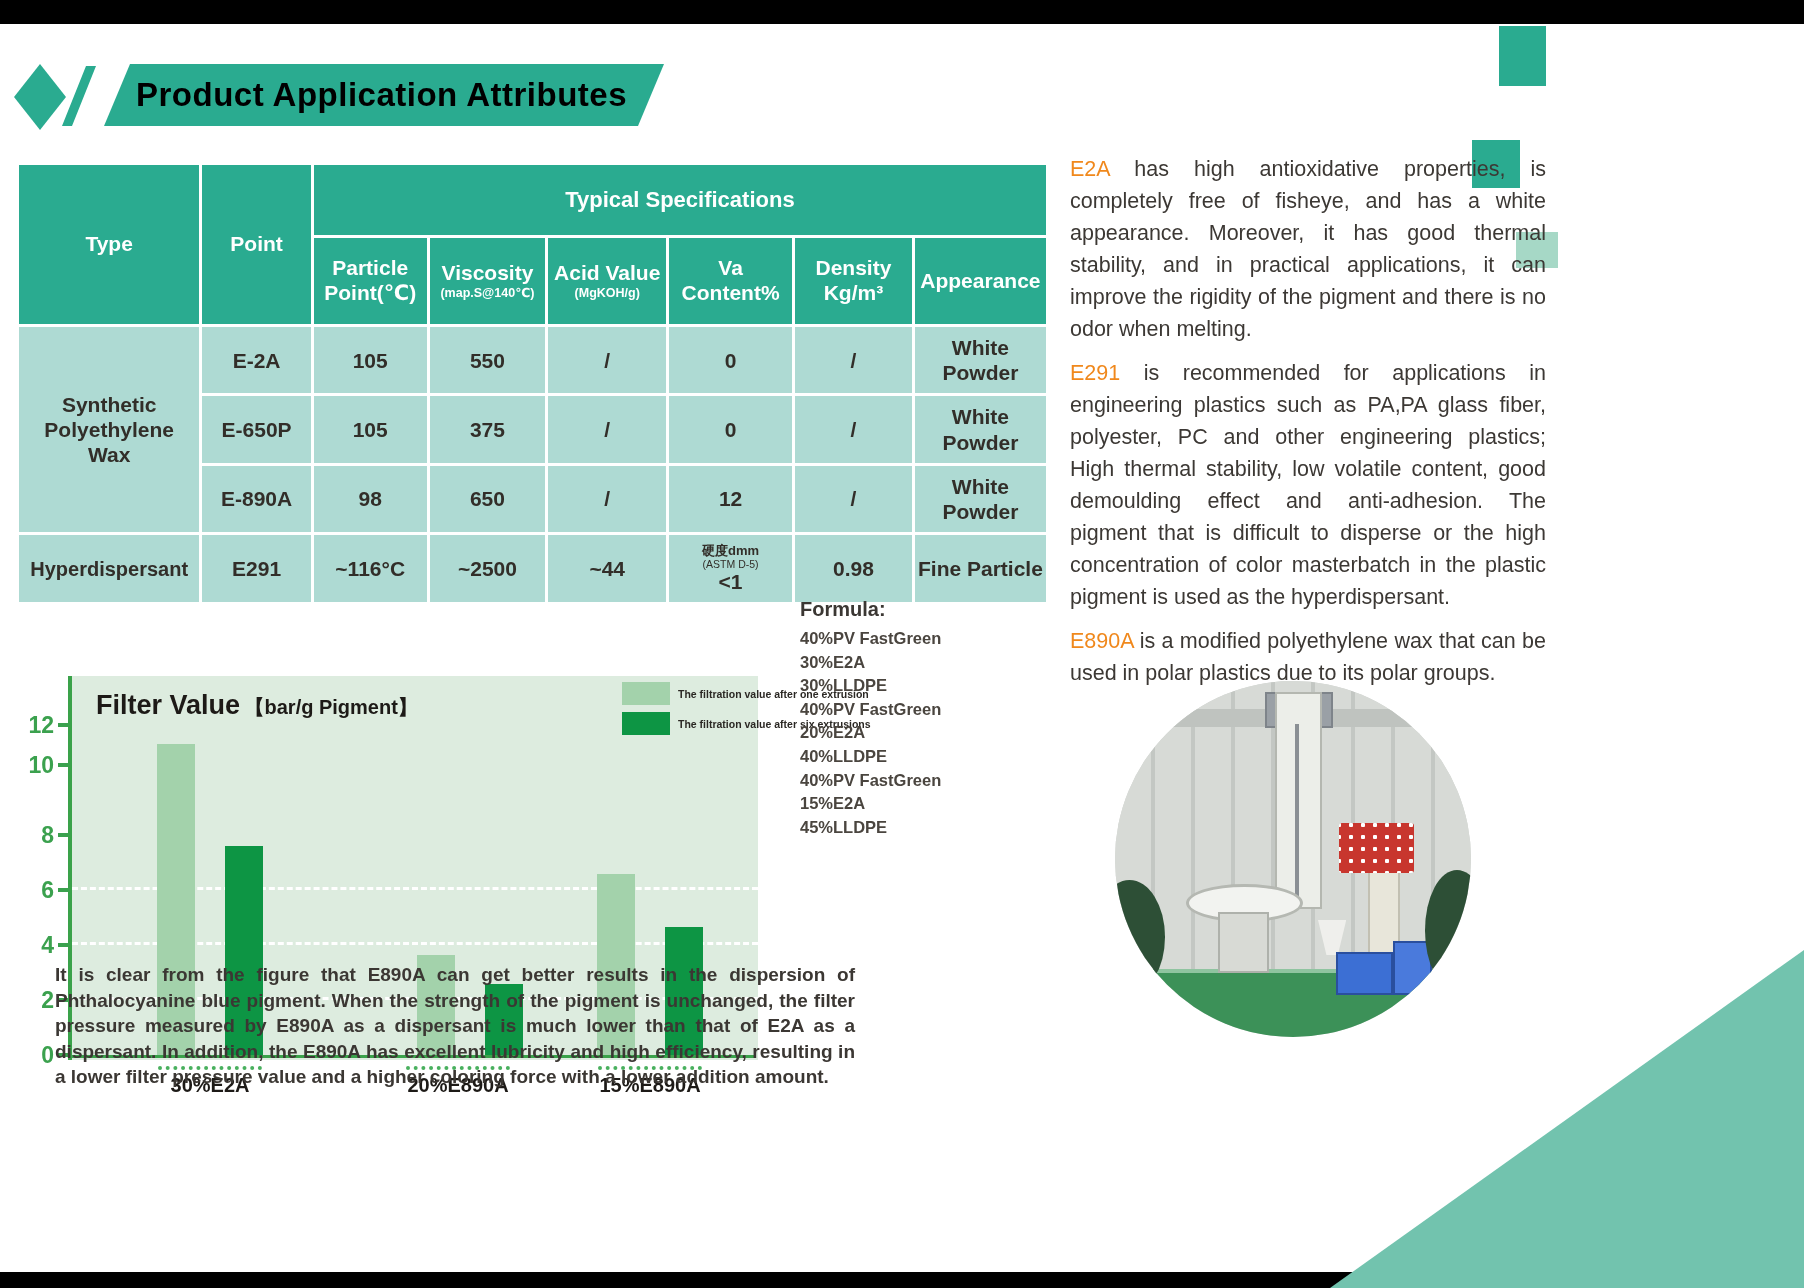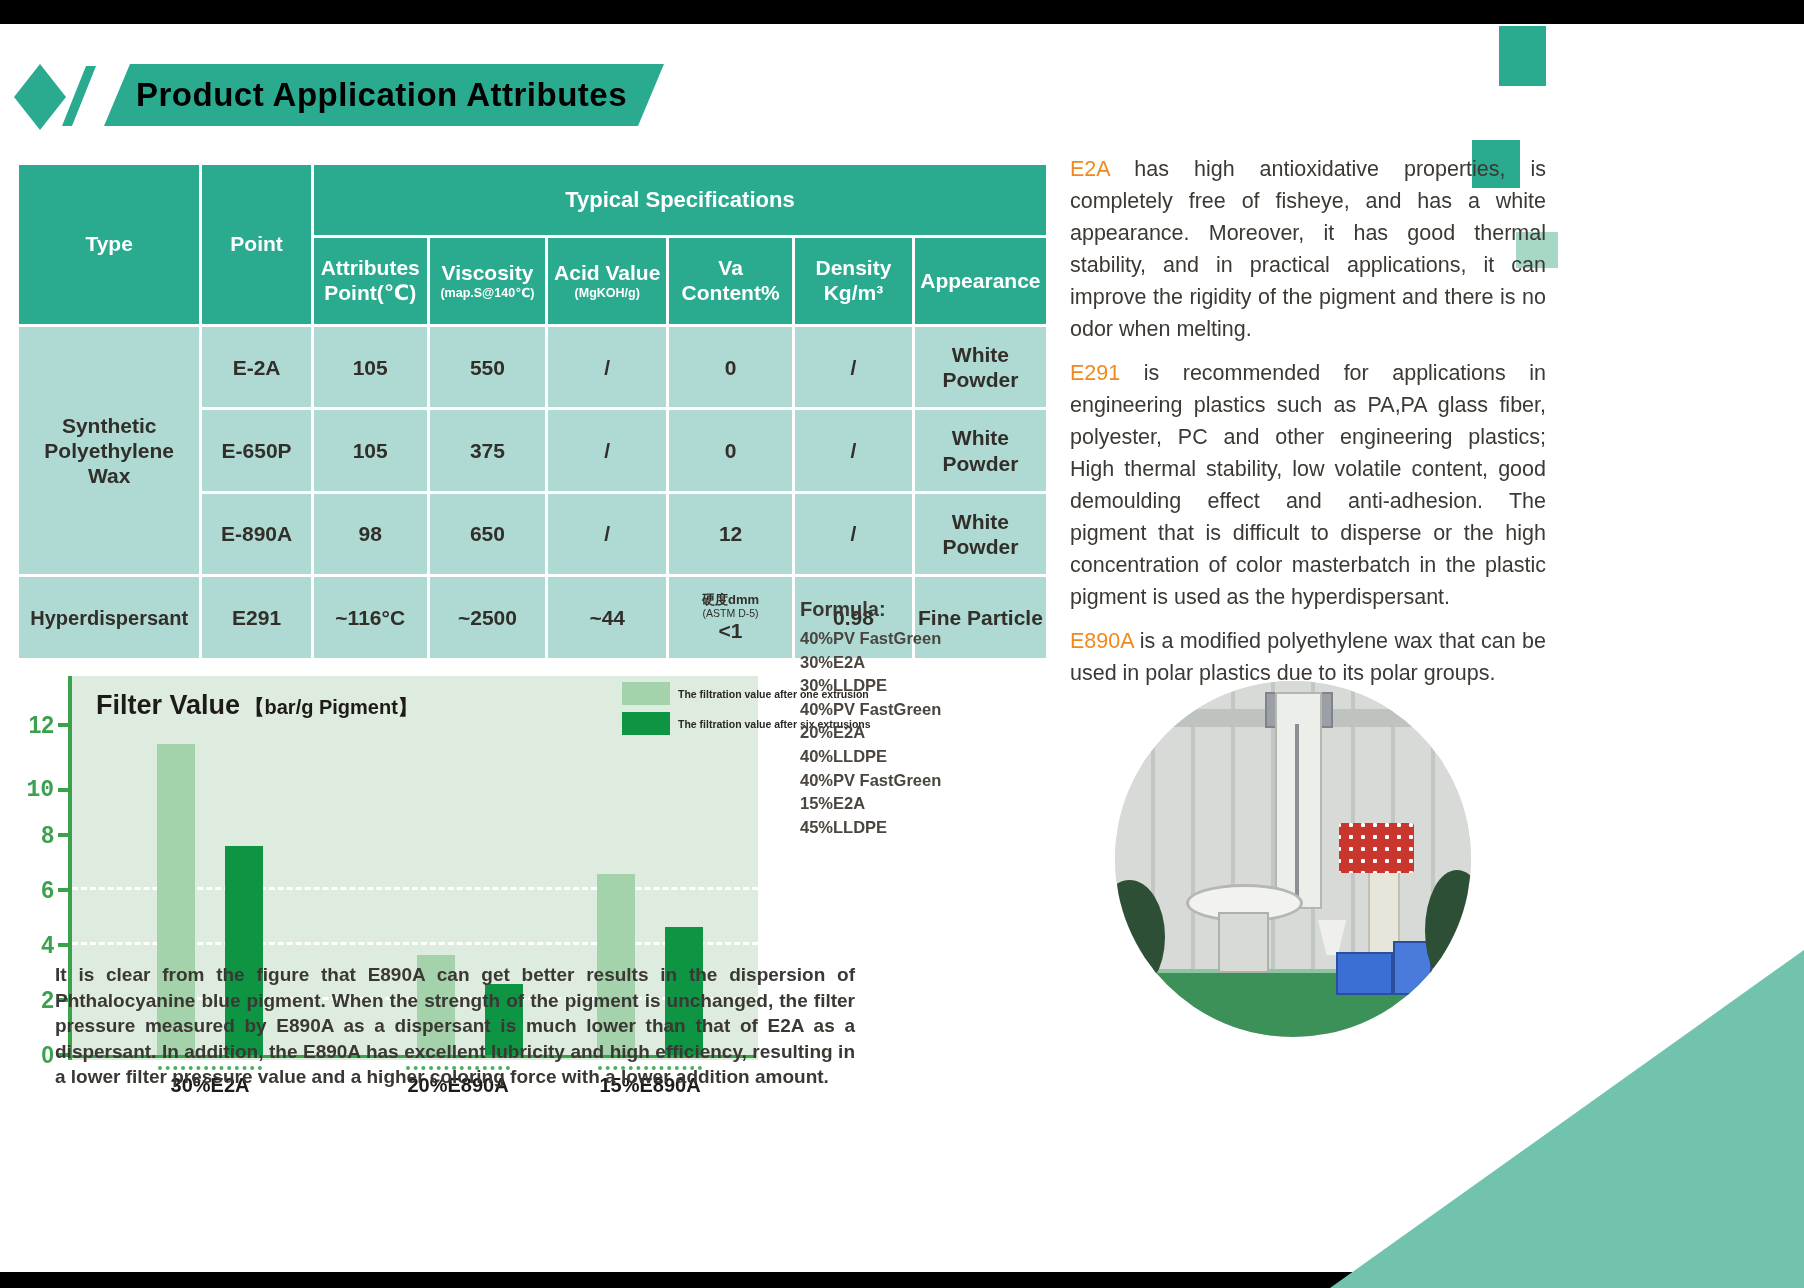--- a/index.html
+++ b/index.html
@@ -23,21 +23,21 @@
   #banner-sliver{left:62px;top:66px;width:34px;height:60px;background:#2aab90;
       clip-path:polygon(24px 0,34px 0,10px 100%,0 100%);}
   #title-banner{left:104px;top:64px;width:560px;height:62px;background:#2aab90;
       clip-path:polygon(26px 0,100% 0,calc(100% - 26px) 100%,0 100%);
       display:flex;align-items:center;padding-left:32px;box-sizing:border-box;}
   #title-banner span{color:#000000;font-size:33px;font-weight:bold;letter-spacing:.5px;}
 
   
   #spec-table{left:16px;top:162px;width:1033px;border-collapse:separate;border-spacing:3px;
       table-layout:fixed;}
-  #spec-table th,#spec-table td{text-align:center;vertical-align:middle;padding:15px 2px;}
+  #spec-table th,#spec-table td{text-align:center;vertical-align:middle;padding:8px 2px;}
   #spec-table th{background:#2aab90;color:#fff;font-weight:bold;font-size:21px;line-height:1.18;}
   #spec-table td{background:#aedad3;color:#322e29;font-weight:bold;font-size:21px;line-height:1.2;}
   .th-small{display:block;font-size:12.5px;font-weight:bold;}
   .th-line{display:block;}
   .cell-narrow{display:inline-block;max-width:92px;}
   .va-note1{display:block;font-size:13px;line-height:15px;}
   .va-note2{display:block;font-size:10.5px;line-height:12px;font-weight:normal;}
   .va-val{display:block;font-size:21px;line-height:24px;}
 
   
@@ -133,21 +133,21 @@
         <col style="width:12.8%">
     </colgroup>
     <tbody>
         <tr style="height:70px;">
       <th rowspan="2">Type</th>
       <th rowspan="2">Point</th>
       <th colspan="6" style="font-size:22px;">Typical Specifications</th>
     </tr>
     <tr style="height:86px;">
       <th>
-        <span class="th-line">Attributes</span>
+        <span class="th-line">Particle</span>
         <span class="th-line">Point(℃)</span>
       </th>
       <th>
         <span class="th-line">Viscosity</span>
         <span class="th-small">(map.S@140℃)</span>
       </th>
       <th>
         <span class="th-line">Acid Value</span>
         <span class="th-small">(MgKOH/g)</span>
       </th>
@@ -260,21 +260,21 @@
           <span class="ylabel-tick"></span>
         </div>
         <div class="ylabel-row" style="bottom: 156px;">
           <b>6</b>
           <span class="ylabel-tick"></span>
         </div>
         <div class="ylabel-row" style="bottom: 211px;">
           <b>8</b>
           <span class="ylabel-tick"></span>
         </div>
-        <div class="ylabel-row" style="bottom: 256px; font-family: Liberation Mono, monospace;">
+        <div class="ylabel-row" style="bottom: 281px;">
           <b>10</b>
           <span class="ylabel-tick"></span>
         </div>
         <div class="ylabel-row" style="bottom: 321px;">
           <b>12</b>
           <span class="ylabel-tick"></span>
         </div>
       </div>
     <div id="xlabels">
         <div class="xlabel-box" style="left: 58px;">

